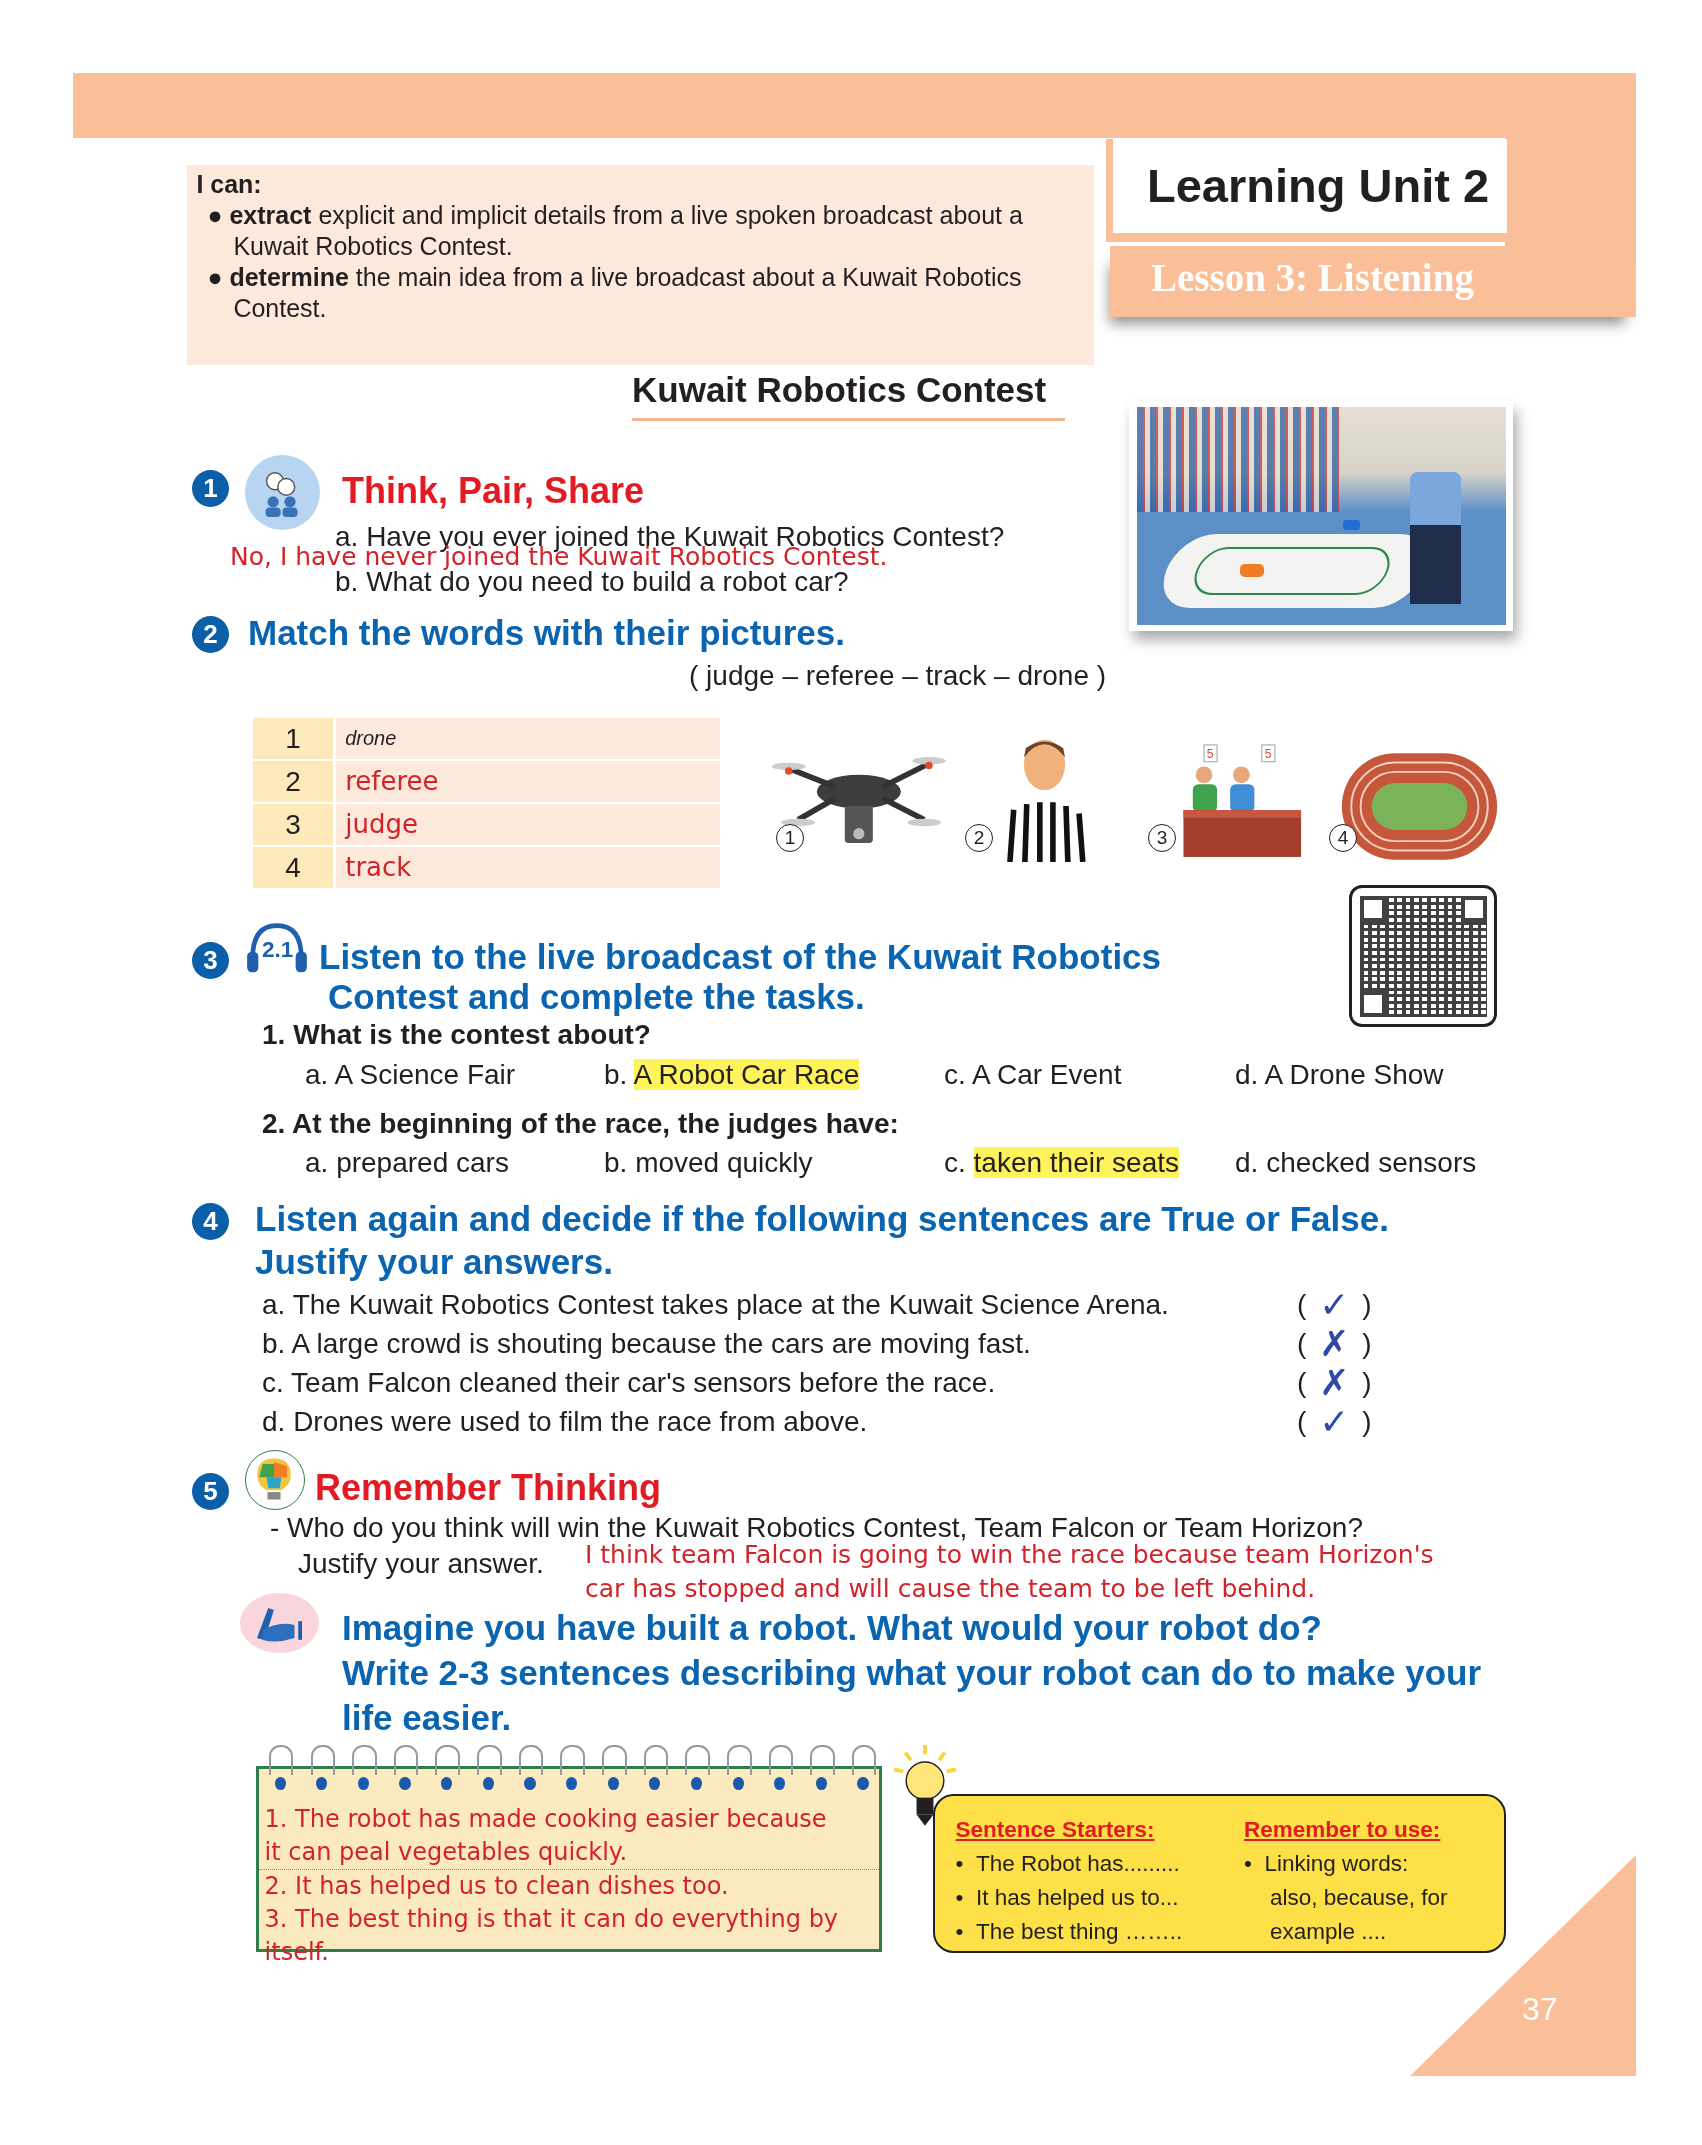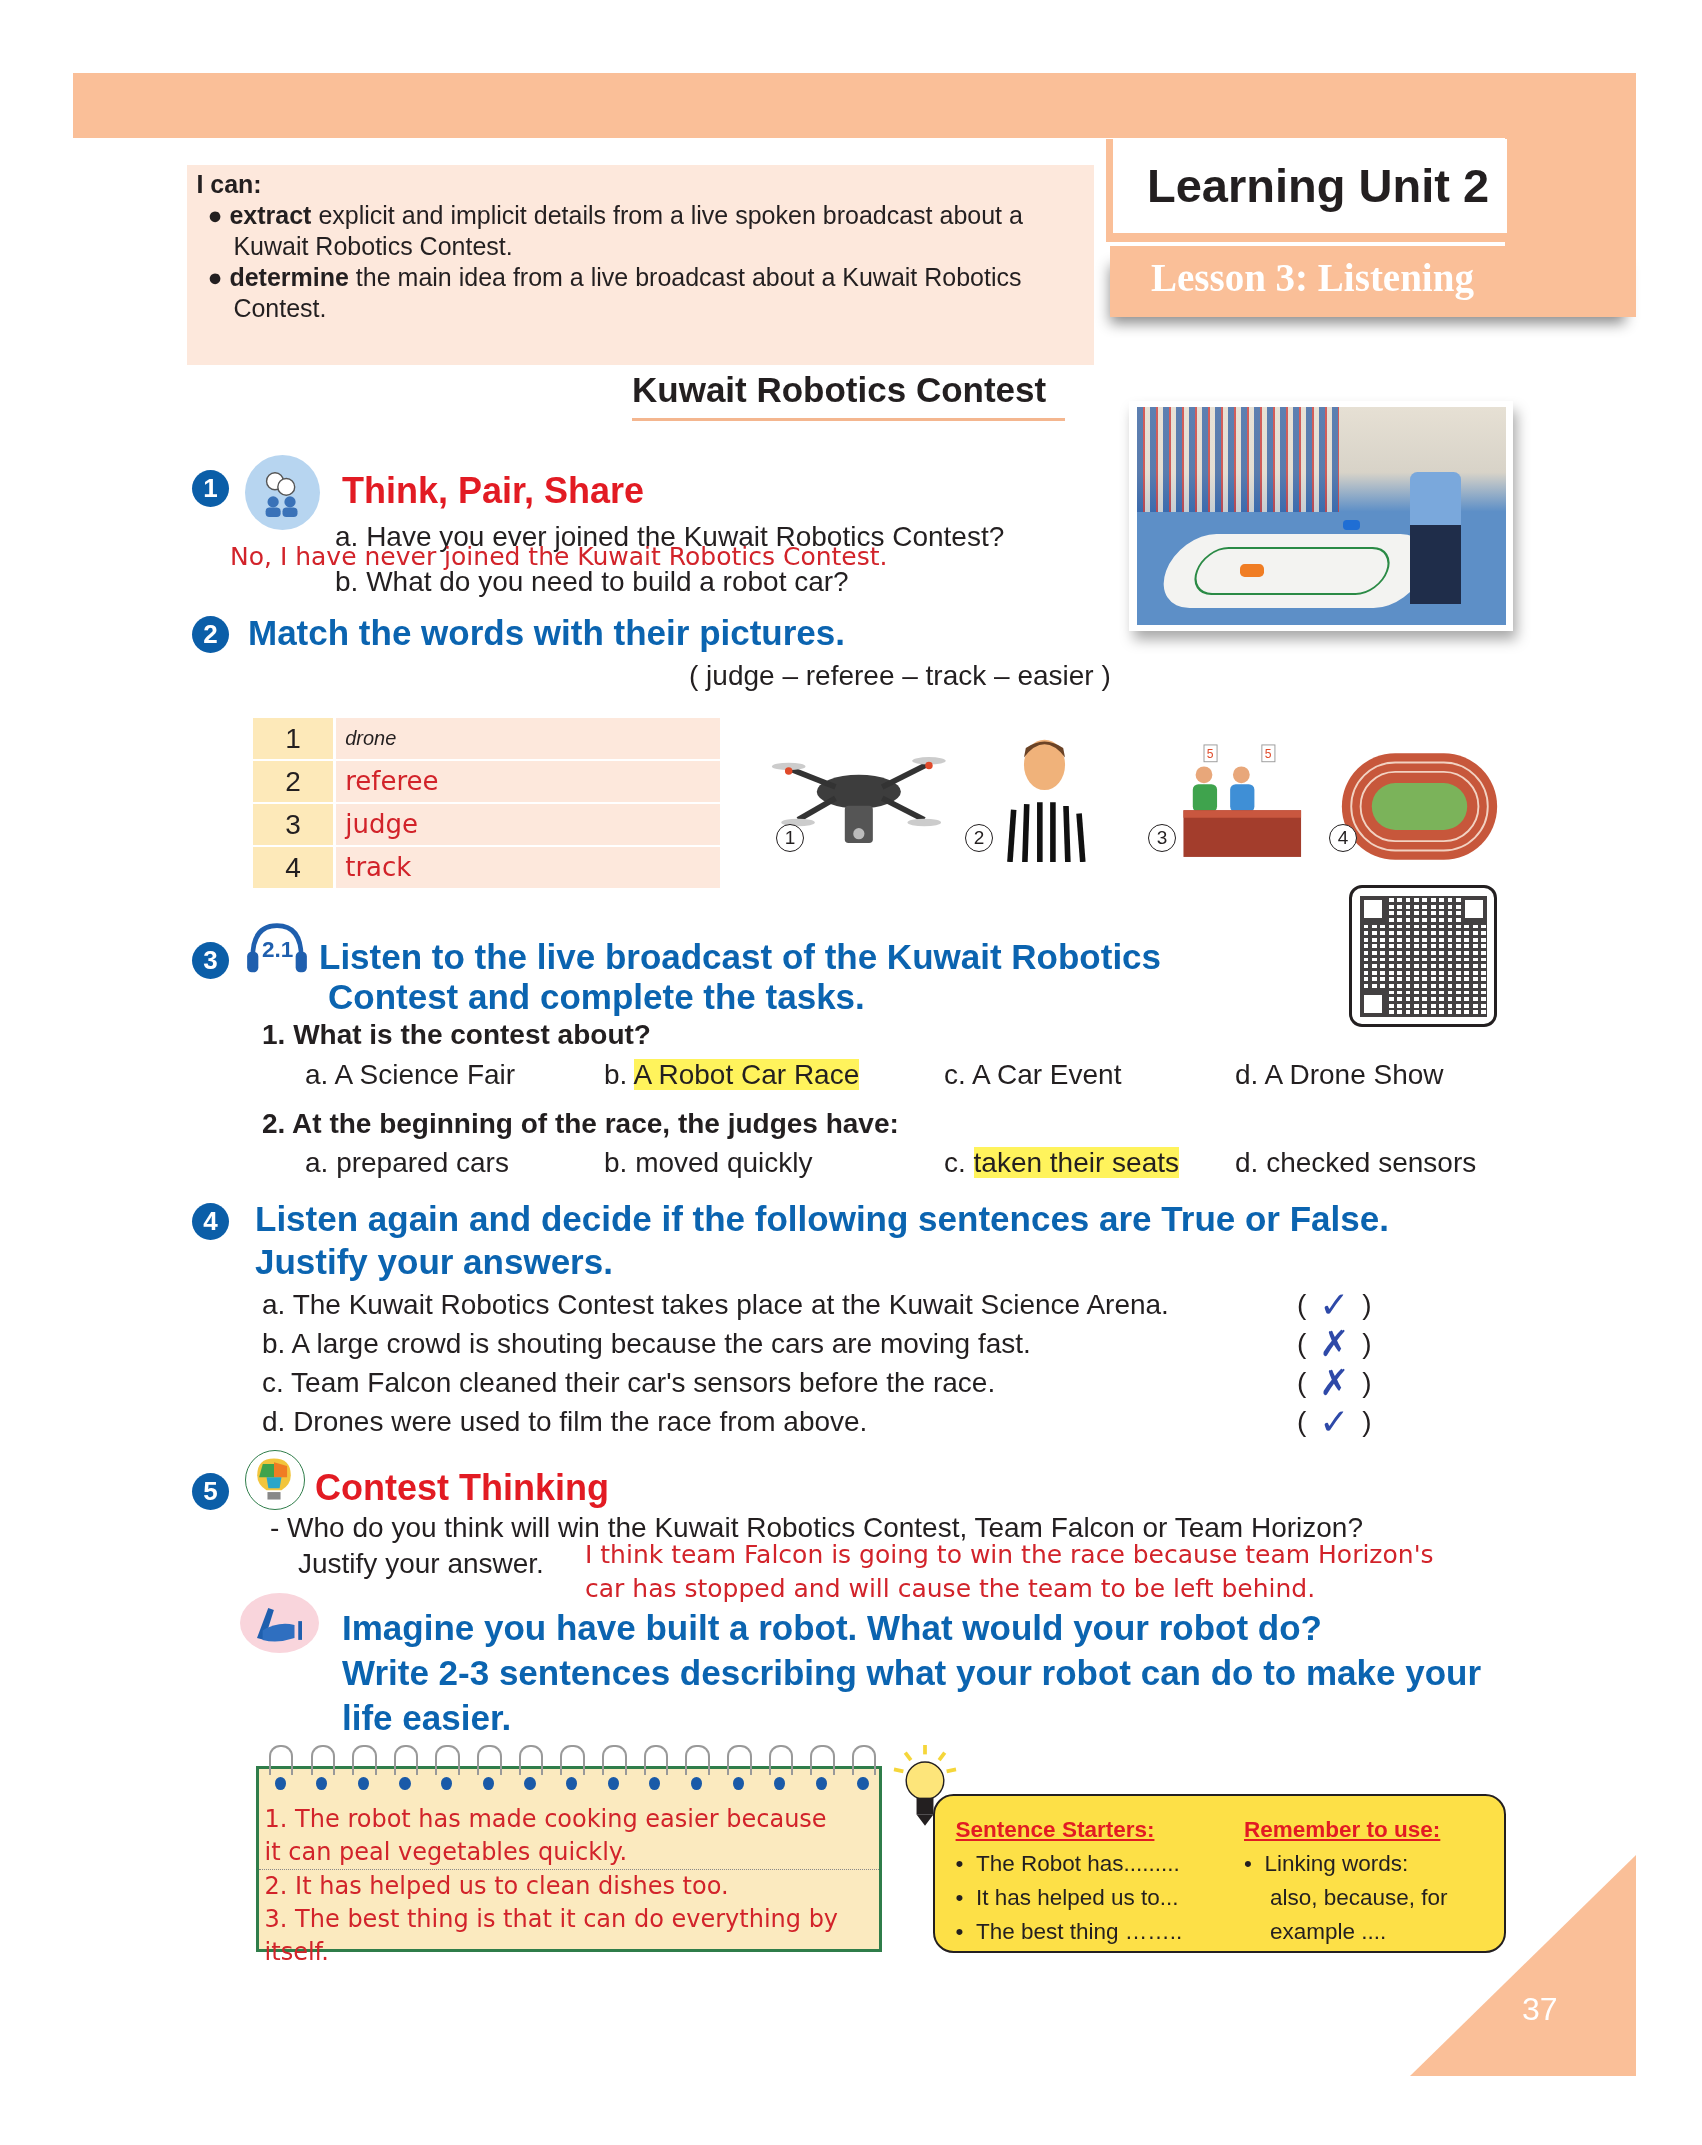--- a/index.html
+++ b/index.html
@@ -99,21 +99,21 @@
       <rect x="40" y="56" width="16" height="10" rx="4" fill="#3a72b8"></rect>
     </svg>
 </div>
 <div class="abs h-red" style="left:342px;top:470px;">Think, Pair, Share</div>
 <div class="abs txt" style="left:335px;top:521px;">a.  Have you ever joined the Kuwait Robotics Contest?</div>
 <div class="abs ans" style="left:230px;top:542px;">No, I have never joined the Kuwait Robotics Contest.</div>
 <div class="abs txt" style="left:335px;top:566px;">b.  What do you need to build a robot car?</div>
 
 <div class="abs num" style="left:192px;top:616px;">2</div>
 <div class="abs h-blue" style="left:248px;top:611px;">Match the words with their pictures.</div>
-<div class="abs txt" style="left:689px;top:660px;">( judge – referee – track – easier )</div>
+<div class="abs txt" style="left:689px;top:660px;">( judge – referee – track – drone )</div>
 
 <div class="abs match-table">
   <div class="mrow">
     <div class="mnum">1</div>
     <div class="mword" style="font-style:italic;">drone</div>
   </div>
   <div class="mrow">
     <div class="mnum">2</div>
     <div class="mword ans" style="font-size:26px;">referee</div>
   </div>
@@ -255,21 +255,21 @@
 <div class="abs num" style="left:192px;top:1473px;">5</div>
 <div class="abs" style="left:245px;top:1450px;width:60px;height:60px;border:1.9px solid #2f7d4a;border-radius:50%;background:#fff;">
   <svg width="56" height="56" viewBox="0 0 60 60">
       <path d="M30 8 Q48 8 48 26 Q48 36 38 42 L22 42 Q12 36 12 26 Q12 8 30 8 Z" fill="#f2c53d"></path>
       <path d="M18 14 L30 14 L30 28 L14 28 Z" fill="#3fa34d"></path>
       <path d="M30 12 L44 16 L44 28 L30 28 Z" fill="#f07d24"></path>
       <path d="M22 28 L38 28 L36 40 L24 40 Z" fill="#2aa6c9"></path>
       <rect x="23" y="44" width="14" height="8" fill="#888"></rect>
     </svg>
 </div>
-<div class="abs h-red" style="left:315px;top:1467px;">Contest Thinking</div>
+<div class="abs h-red" style="left:315px;top:1467px;">Remember Thinking</div>
 <div class="abs txt" style="left:270px;top:1512px;">-  Who do you think will win the Kuwait Robotics Contest, Team Falcon or Team Horizon?</div>
 <div class="abs txt" style="left:298px;top:1548px;">Justify your answer.</div>
 <div class="abs ans" style="left:585px;top:1540px;">I think team Falcon is going to win the race because team Horizon's</div>
 <div class="abs ans" style="left:585px;top:1574px;">car has stopped and will cause the team to be left behind.</div>
 
 <div class="abs" style="left:240px;top:1593px;width:79px;height:60px;border-radius:50%;background:#f9d5dc;">
   <svg width="79" height="60" viewBox="0 0 84 64">
       <path d="M18 48 L30 16 L36 18 L26 50 Z" fill="#1f5fae"></path>
       <path d="M24 40 Q40 30 58 34 L58 48 Q40 54 24 50 Z" fill="#2f6fc0"></path>
       <rect x="62" y="30" width="4" height="20" fill="#1f5fae"></rect>

